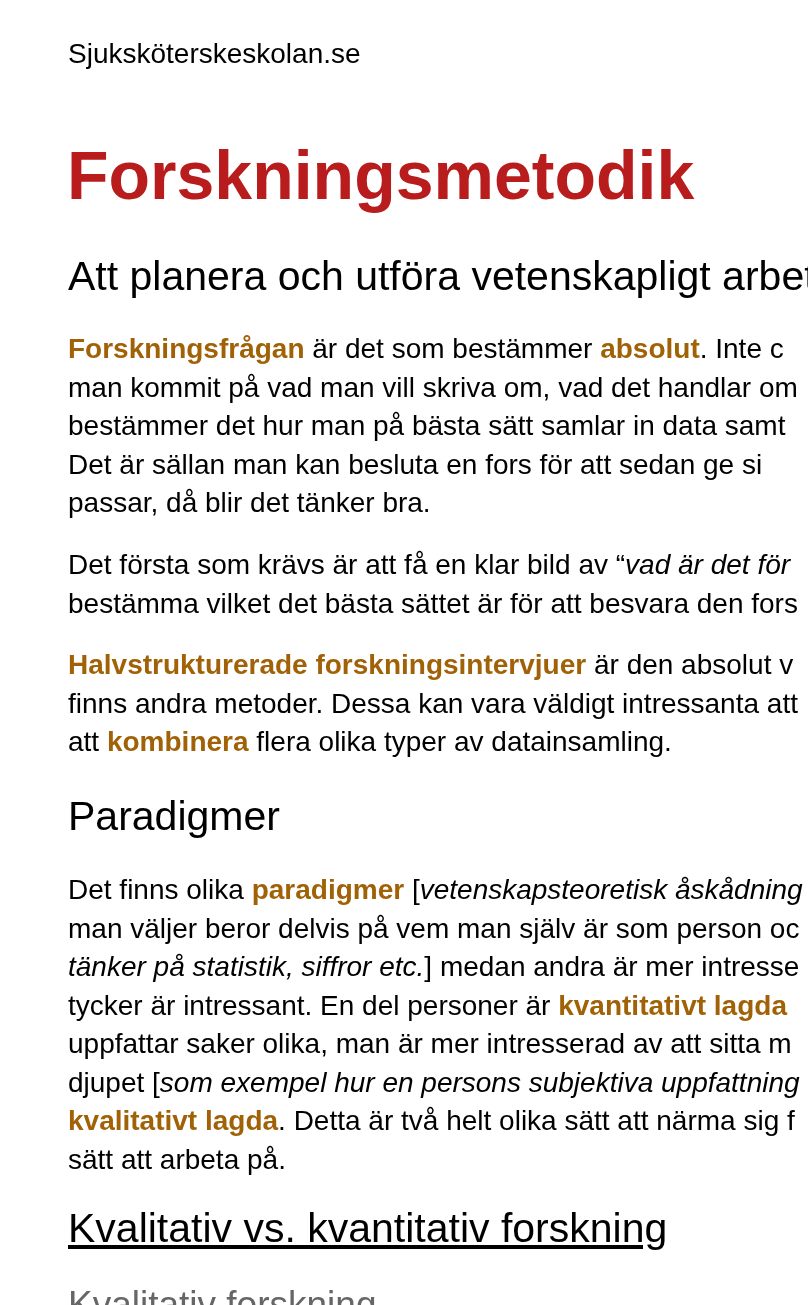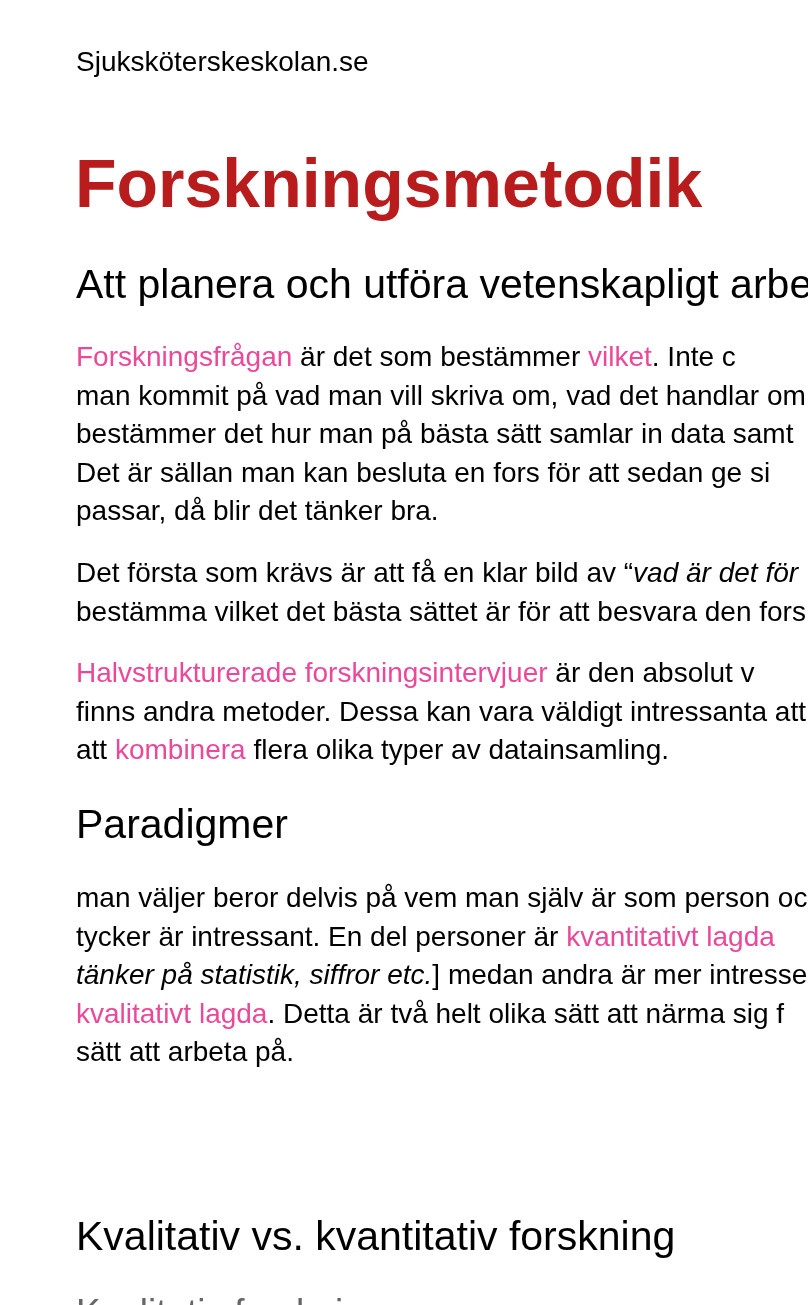--- a/index.html
+++ b/index.html
@@ -12,21 +12,21 @@
     height: 1305px;
     overflow: hidden;
     position: relative;
     font-family: "Liberation Sans", "DejaVu Sans", sans-serif;
     color: #000000;
   }
   .blk {
     position: absolute;
     left: 68px;
     white-space: nowrap;
-    margin: 8px;
+    margin: 0;
   }
   .site-name {
     top: 35px;
     font-size: 28px;
     line-height: 38.5px;
     color: #000;
   }
   .title {
     top: 136px;
     left: 67px;
@@ -49,61 +49,64 @@
   }
   .para {
     font-size: 28px;
     line-height: 38.5px;
   }
   .para .line {
     display: block;
     white-space: nowrap;
   }
   a.lnk {
-    color: #ec4899;
-    font-weight: normal;
+    color: #a16207;
+    font-weight: bold;
     text-decoration: none;
   }
   em {
     font-style: italic;
   }
 </style>
 </head>
 <body>
 
 <div class="blk site-name">Sjuksköterskeskolan.se</div>
 
 <h1 class="blk title">Forskningsmetodik</h1>
 
 <h2 class="blk h2" style="top:252px;">Att planera och utföra vetenskapligt arbete</h2>
 
 <p class="blk para" style="top:330px;">
-  <span class="line"><a class="lnk">Forskningsfrågan</a><span> är det som bestämmer </span><a class="lnk">vilket</a><span>. Inte c</span></span>
+  <span class="line"><a class="lnk">Forskningsfrågan</a><span> är det som bestämmer </span><a class="lnk">absolut</a><span>. Inte c</span></span>
   <span class="line">man kommit på vad man vill skriva om, vad det handlar om</span>
   <span class="line">bestämmer det hur man på bästa sätt samlar in data samt</span>
   <span class="line">Det är sällan man kan besluta en fors för att sedan ge si</span>
   <span class="line">passar, då blir det tänker bra.</span>
 </p>
 
 <p class="blk para" style="top:546px;">
   <span class="line"><span>Det första som krävs är att få en klar bild av “</span><em>vad är det för</em></span>
   <span class="line">bestämma vilket det bästa sättet är för att besvara den fors</span>
 </p>
 
 <p class="blk para" style="top:646px;">
   <span class="line"><a class="lnk">Halvstrukturerade forskningsintervjuer</a><span> är den absolut v</span></span>
   <span class="line">finns andra metoder. Dessa kan vara väldigt intressanta att</span>
   <span class="line"><span>att </span><a class="lnk">kombinera</a><span> flera olika typer av datainsamling.</span></span>
 </p>
 
 <h2 class="blk h2" style="top:792px;">Paradigmer</h2>
 
 <p class="blk para" style="top:871px;">
+  <span class="line"><span>Det finns olika </span><a class="lnk">paradigmer</a><span> [</span><em>vetenskapsteoretisk åskådning</em></span>
   <span class="line">man väljer beror delvis på vem man själv är som person oc</span>
+  <span class="line"><em>tänker på statistik, siffror etc.</em><span>] medan andra är mer intresse</span></span>
   <span class="line"><span>tycker är intressant. En del personer är </span><a class="lnk">kvantitativt lagda</a></span>
-  <span class="line"><em>tänker på statistik, siffror etc.</em><span>] medan andra är mer intresse</span></span>
+  <span class="line">uppfattar saker olika, man är mer intresserad av att sitta m</span>
+  <span class="line"><span>djupet [</span><em>som exempel hur en persons subjektiva uppfattning</em></span>
   <span class="line"><a class="lnk">kvalitativt lagda</a><span>. Detta är två helt olika sätt att närma sig f</span></span>
   <span class="line">sätt att arbeta på.</span>
 </p>
 
-<h2 class="blk h2" style="top:1204px;">Kvalitativ vs. kvantitativ forskning</h2>
+<h2 class="blk h2" style="top:1204px;text-decoration:underline;">Kvalitativ vs. kvantitativ forskning</h2>
 
 <h3 class="blk h3" style="top:1283px;">Kvalitativ forskning</h3>
 
 </body></html>

